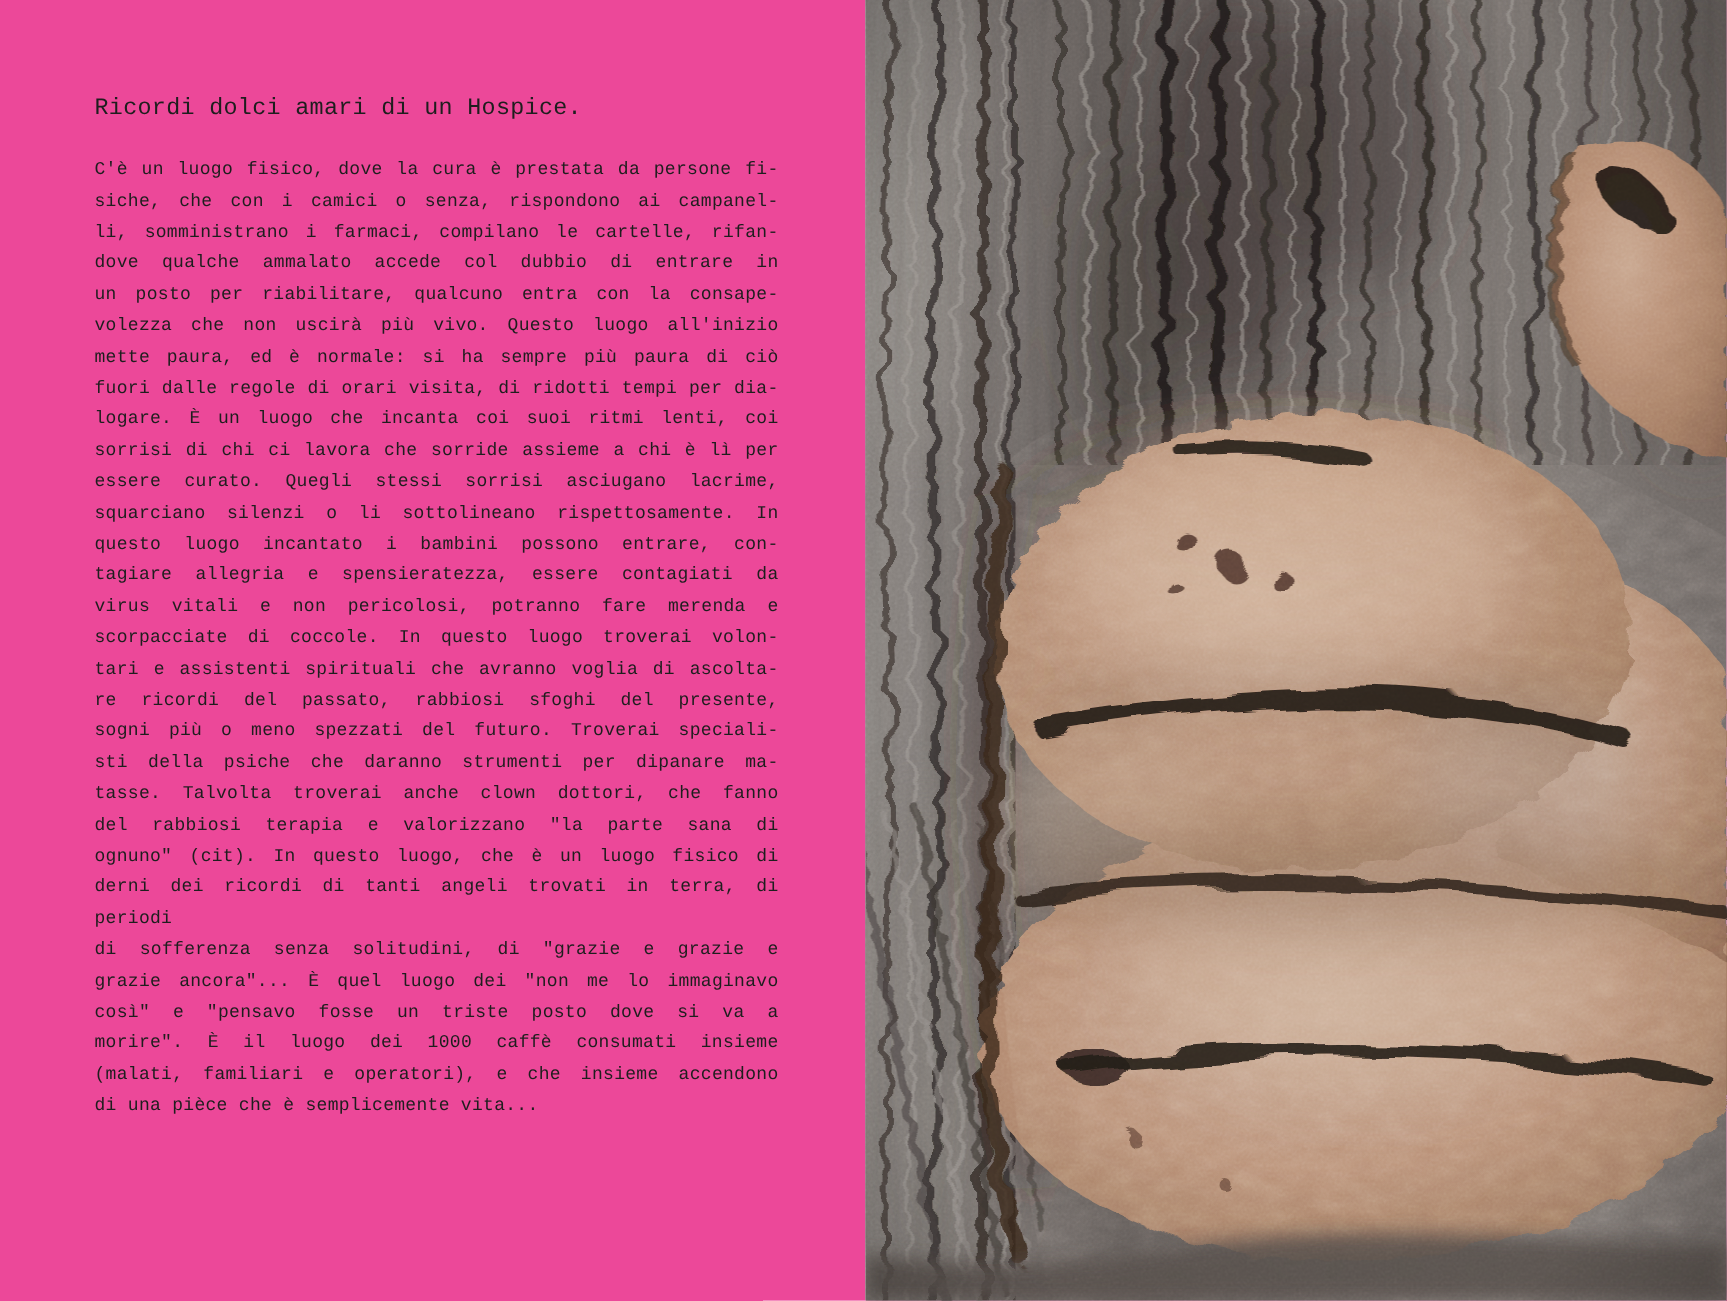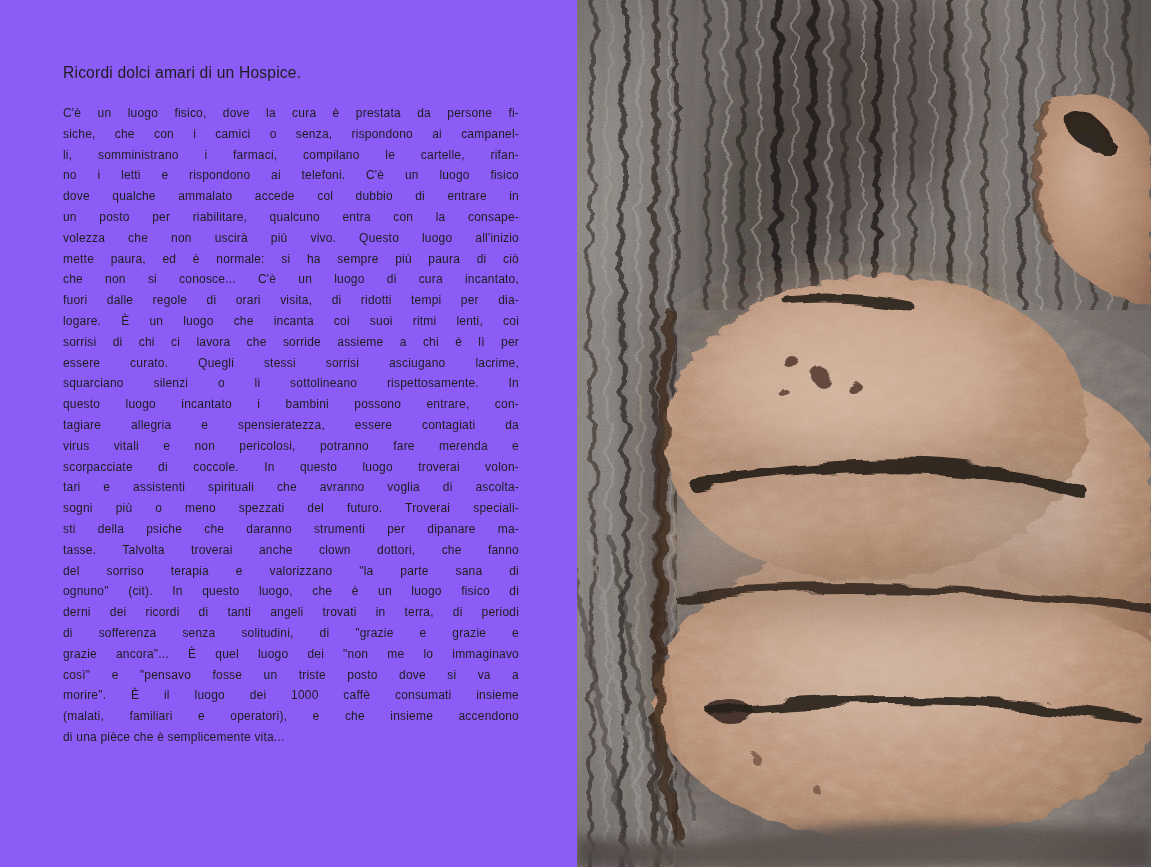--- a/index.html
+++ b/index.html
@@ -1,58 +1,57 @@
 <!DOCTYPE html>
 <html><head>
 <meta charset="utf-8">
 <style>
   html,body{margin:0;padding:0;}
   body{width:1151px;height:867px;background:#ffffff;overflow:hidden;}
   .spread{width:1151px;height:867px;display:flex;font-family:"Liberation Sans",sans-serif;}
-  .page-left{width:577px;height:867px;background:#8b5cf6;position:relative;flex:none;}
+  .page-left{width:577px;height:867px;background:#ec4899;position:relative;flex:none;font-family:Liberation Mono, monospace;}
   .text-block{position:absolute;left:63px;top:62px;width:456px;color:#1e1e1e;}
   .title{font-size:15.6px;line-height:21px;letter-spacing:0.2px;margin:0 0 20px 0;font-weight:400;}
   .body-lines{font-size:12px;letter-spacing:0.2px;}
   .body-lines .line{line-height:20.8px;text-align:justify;text-align-last:justify;white-space:normal;}
   .body-lines .line.last{text-align-last:left;}
   .page-right{width:574px;height:867px;flex:none;position:relative;background:#6f6966;}
   .page-right svg{display:block;}
 </style>
 </head>
 <body>
 
 <div class="spread">
 
   <div class="page-left">
     <div class="text-block">
       <p class="title">Ricordi dolci amari di un Hospice.</p>
       <div class="body-lines">
           <div class="line">C'è un luogo fisico, dove la cura è prestata da persone fi-</div>
           <div class="line">siche, che con i camici o senza, rispondono ai campanel-</div>
           <div class="line">li, somministrano i farmaci, compilano le cartelle, rifan-</div>
-          <div class="line">no i letti e rispondono ai telefoni. C'è un luogo fisico</div>
           <div class="line">dove qualche ammalato accede col dubbio di entrare in</div>
           <div class="line">un posto per riabilitare, qualcuno entra con la consape-</div>
           <div class="line">volezza che non uscirà più vivo. Questo luogo all'inizio</div>
           <div class="line">mette paura, ed è normale: si ha sempre più paura di ciò</div>
-          <div class="line">che non si conosce... C'è un luogo di cura incantato,</div>
           <div class="line">fuori dalle regole di orari visita, di ridotti tempi per dia-</div>
           <div class="line">logare. È un luogo che incanta coi suoi ritmi lenti, coi</div>
           <div class="line">sorrisi di chi ci lavora che sorride assieme a chi è lì per</div>
           <div class="line">essere curato. Quegli stessi sorrisi asciugano lacrime,</div>
           <div class="line">squarciano silenzi o li sottolineano rispettosamente. In</div>
           <div class="line">questo luogo incantato i bambini possono entrare, con-</div>
           <div class="line">tagiare allegria e spensieratezza, essere contagiati da</div>
           <div class="line">virus vitali e non pericolosi, potranno fare merenda e</div>
           <div class="line">scorpacciate di coccole. In questo luogo troverai volon-</div>
           <div class="line">tari e assistenti spirituali che avranno voglia di ascolta-</div>
+          <div class="line">re ricordi del passato, rabbiosi sfoghi del presente,</div>
           <div class="line">sogni più o meno spezzati del futuro. Troverai speciali-</div>
           <div class="line">sti della psiche che daranno strumenti per dipanare ma-</div>
           <div class="line">tasse. Talvolta troverai anche clown dottori, che fanno</div>
-          <div class="line">del sorriso terapia e valorizzano "la parte sana di</div>
+          <div class="line">del rabbiosi terapia e valorizzano "la parte sana di</div>
           <div class="line">ognuno" (cit). In questo luogo, che è un luogo fisico di</div>
           <div class="line">derni dei ricordi di tanti angeli trovati in terra, di periodi</div>
           <div class="line">di sofferenza senza solitudini, di "grazie e grazie e</div>
           <div class="line">grazie ancora"... È quel luogo dei "non me lo immaginavo</div>
           <div class="line">così" e "pensavo fosse un triste posto dove si va a</div>
           <div class="line">morire". È il luogo dei 1000 caffè consumati insieme</div>
           <div class="line">(malati, familiari e operatori), e che insieme accendono</div>
           <div class="line last">di una pièce che è semplicemente vita...</div>
         </div>
     </div>

